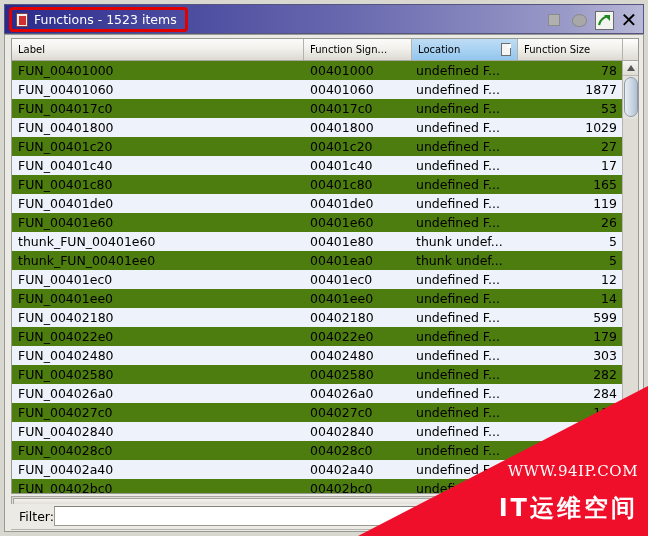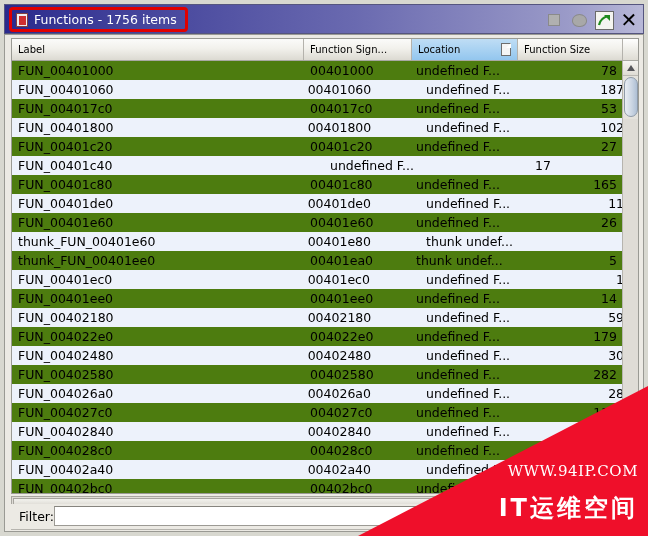--- a/index.html
+++ b/index.html
@@ -168,21 +168,21 @@
     overflow: hidden;
     background: #ffffff;
   }
   .rows { position: relative; }
   .tr {
     display: flex;
     height: 19px;
     align-items: center;
   }
   .tr.odd  { background: #4d7c0f; }
-  .tr.even { background: #edf2fb; gap: 20px; }
+  .tr.even { background: #edf2fb; }
   .td {
     font-size: 12.5px;
     color: #000;
     padding: 0 6px;
     white-space: nowrap;
     overflow: hidden;
     line-height: 19px;
   }
   .td.num { text-align: right; }
 
@@ -308,21 +308,21 @@
   }
 </style>
 </head>
 <body>
 
 <div id="app">
 
   <div class="titlebar">
     <div class="title-highlight">
       <span class="title-icon"></span>
-      <span class="title-text">Functions - 1756 items</span>
+      <span class="title-text">Functions - 1523 items</span>
     </div>
     <div class="win-buttons">
       <span class="win-btn">
           <span class="btn-square"></span>
         </span>
       <span class="win-btn">
           <span class="btn-oval"></span>
         </span>
       <span class="win-btn">
         <span class="btn-detach">
@@ -383,20 +383,21 @@
               <div class="td col-size num">1029</div>
             </div>
             <div class="tr odd">
               <div class="td col-label">FUN_00401c20</div>
               <div class="td col-loc">00401c20</div>
               <div class="td col-sig">undefined F...</div>
               <div class="td col-size num">27</div>
             </div>
             <div class="tr even">
               <div class="td col-label">FUN_00401c40</div>
+              <div class="td col-loc">00401c40</div>
               <div class="td col-sig">undefined F...</div>
               <div class="td col-size num">17</div>
             </div>
             <div class="tr odd">
               <div class="td col-label">FUN_00401c80</div>
               <div class="td col-loc">00401c80</div>
               <div class="td col-sig">undefined F...</div>
               <div class="td col-size num">165</div>
             </div>
             <div class="tr even">

